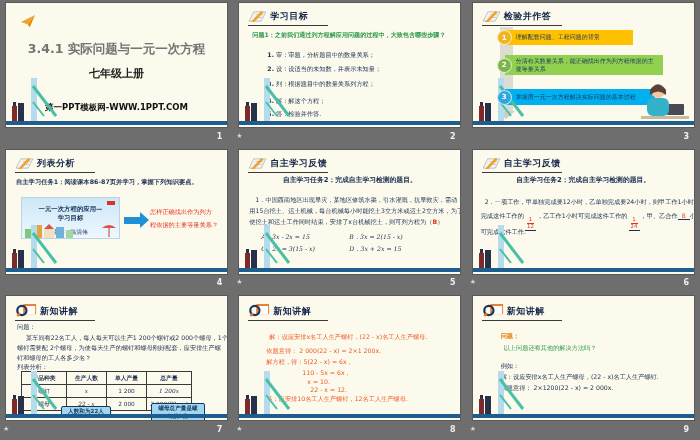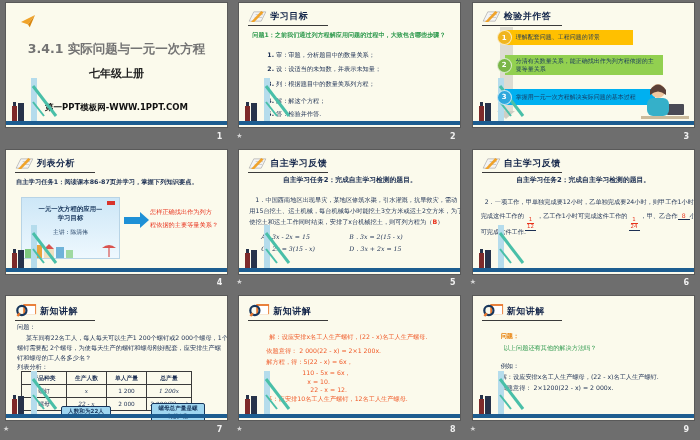--- a/index.html
+++ b/index.html
@@ -25,21 +25,21 @@
   
   .track { position:absolute; left:27px; top:24px; width:13px; height:84px; background:#dddcd2; }
   .chev { position:absolute; left:24px; top:108px; width:0; height:0; border-left:9px solid transparent; border-right:9px solid transparent; border-top:8px solid #cfcfc5; }
   .goal { position:absolute; left:24px; display:flex; align-items:center; }
   .gc { width:15px; height:15px; border-radius:50%; color:#fff; font-size:7px; font-weight:bold; display:flex; align-items:center; justify-content:center; border:1.5px solid rgba(255,255,255,.7); flex:0 0 auto; z-index:2; }
   .gbar { margin-left:-7px; padding:2px 4px 2px 11px; font-size:6px; color:#17365c; line-height:1.35; white-space:normal; }
   .g1 .gc{background:#f0b51f;} .g1 .gbar{background:#ffc000; height:15px; width:128px; display:flex; align-items:center;}
   .g2 .gc{background:#7ab648;} .g2 .gbar{background:#92d050; width:158px;}
   .g3 .gc{background:#2fa8dd;} .g3 .gbar{background:#00b0f0; height:16px; width:150px; display:flex; align-items:center;}
   
-  .vcard { position:absolute; left:15px; top:47px; width:99px; height:62px; background:linear-gradient(#cde7f7,#eef8fe); border:.5px solid #b8d4e6; }
+  .vcard { position:absolute; left:15px; top:47px; width:99px; height:42px; background:linear-gradient(#cde7f7,#eef8fe); border:.5px solid #b8d4e6; }
   .vtitle { position:absolute; top:7px; left:0; right:0; text-align:center; font-size:6.4px; font-weight:bold; color:#17365c; line-height:1.5; }
   .vspk { position:absolute; top:30px; left:0; right:0; text-align:center; font-size:5.8px; color:#17365c; }
   .vlogo { position:absolute; top:3px; right:4px; width:8px; height:4px; background:#d9342b; }
   .arrowb { position:absolute; left:118px; top:67px; width:16px; height:7px; background:#1e90d6; }
   .arrowh { position:absolute; left:134px; top:62px; width:0; height:0; border-top:8.5px solid transparent; border-bottom:8.5px solid transparent; border-left:9px solid #1e90d6; }
   
   .frac { display:inline-flex; flex-direction:column; align-items:center; font-size:5.4px; line-height:1; vertical-align:-3px; color:#e8301a; border-bottom:1px solid #1c2f52; padding:0 2px 1px; margin:0 1px; }
   .fbar { width:7px; border-top:1px solid #e8301a; margin:.5px 0; }
   .blank { color:#e8301a; border-bottom:1px solid #1c2f52; padding:0 4px; }
   

